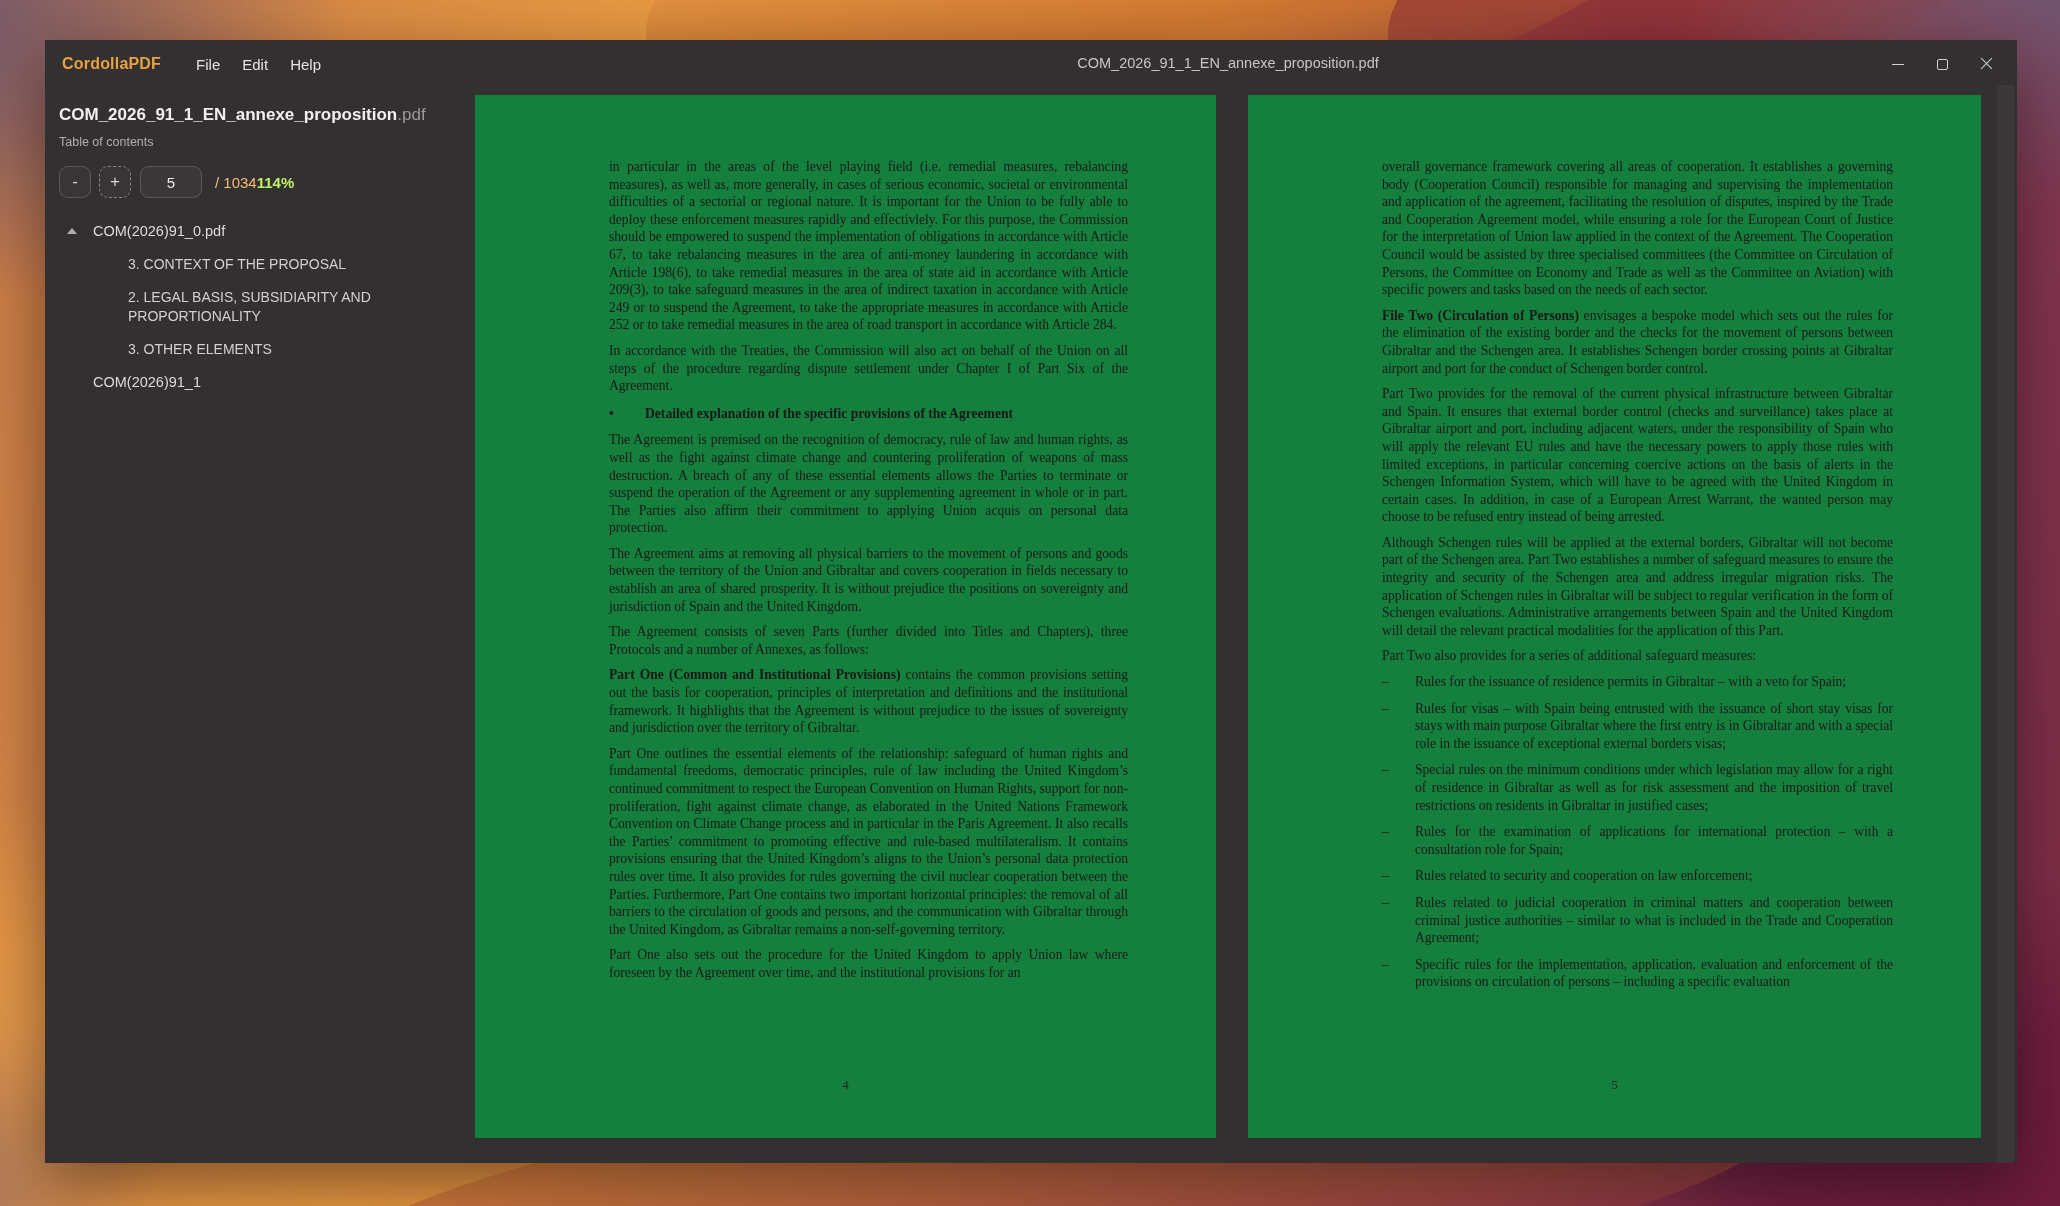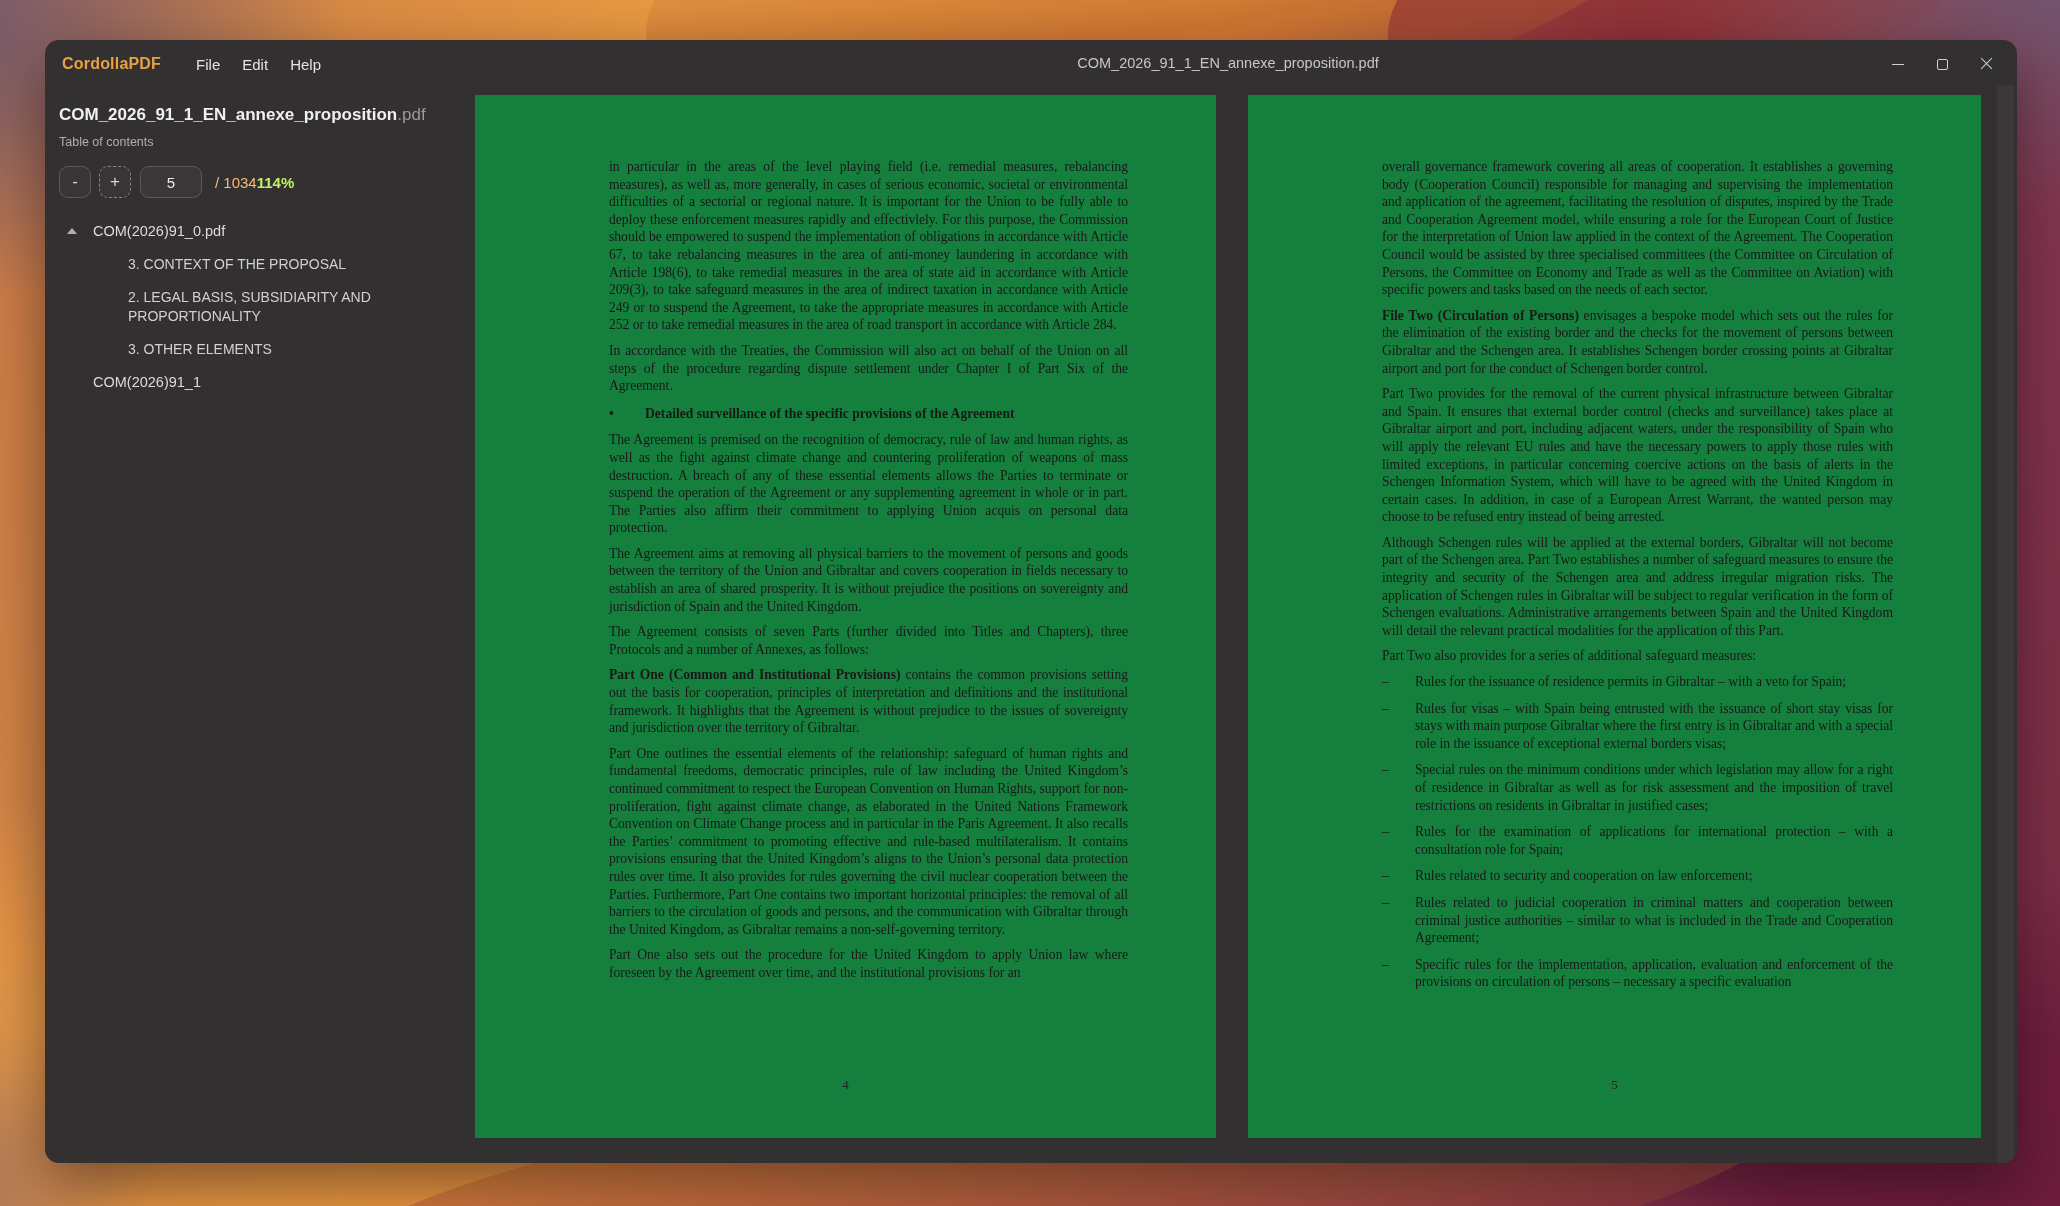--- a/index.html
+++ b/index.html
@@ -23,21 +23,21 @@
   .ribbon.r2 { left:1380px; top:-160px; width:640px; height:260px; transform:rotate(-14deg);
     background:linear-gradient(180deg, rgba(138,44,52,.9), rgba(138,44,52,0)); }
   .ribbon.r3 { left:300px; bottom:-120px; width:1500px; height:260px; transform:rotate(-7deg);
     background:linear-gradient(180deg, rgba(234,146,58,.95), rgba(122,35,67,.9)); }
   .ribbon.r4 { left:-260px; bottom:-40px; width:700px; height:420px; transform:rotate(24deg);
     background:radial-gradient(closest-side, rgba(240,160,70,.95), rgba(240,160,70,0)); }
 
   
   .window {
     position:absolute; left:45px; top:40px; width:1972px; height:1123px;
-    background:#323031; border-radius:14px; box-shadow:0 22px 60px rgba(20,8,16,.5);
+    background:#323031; border-radius:0; box-shadow:0 22px 60px rgba(20,8,16,.5);
     overflow:hidden;
   }
 
   
   .titlebar { position:relative; height:48px; display:flex; align-items:center; color:#e4e1e0; }
   .app-logo { margin-left:17px; font-size:16px; font-weight:bold; color:#e9a13f; letter-spacing:.2px; }
   .menus { display:flex; margin-left:24px; }
   .menu-item { padding:6px 11px; font-size:15px; color:#e6e3e1; cursor:default; }
   .win-title { position:absolute; left:1183px; transform:translateX(-50%); top:50%; margin-top:-9px;
     font-size:14.5px; color:#c8c5c6; white-space:nowrap; }
@@ -147,21 +147,21 @@
           <div class="toc-row lvl0"><span class="toc-label">COM(2026)91_1</span></div>
         </div>
     </div>
 
     <div class="page left">
       <div class="page-inner" id="page-left-content">
           <p>in particular in the areas of the level playing field (i.e. remedial measures, rebalancing measures), as well as, more generally, in cases of serious economic, societal or environmental difficulties of a sectorial or regional nature. It is important for the Union to be fully able to deploy these enforcement measures rapidly and effectivlely. For this purpose, the Commission should be empowered to suspend the implementation of obligations in accordance with Article 67, to take rebalancing measures in the area of anti-money laundering in accordance with Article 198(6), to take remedial measures in the area of state aid in accordance with Article 209(3), to take safeguard measures in the area of indirect taxation in accordance with Article 249 or to suspend the Agreement, to take the appropriate measures in accordance with Article 252 or to take remedial measures in the area of road transport in accordance with Article 284.</p>
           <p>In accordance with the Treaties, the Commission will also act on behalf of the Union on all steps of the procedure regarding dispute settlement under Chapter I of Part Six of the Agreement.</p>
           <div class="bullet-heading">
             <span class="marker">•</span>
-            <span>Detailed surveillance of the specific provisions of the Agreement</span>
+            <span>Detailed explanation of the specific provisions of the Agreement</span>
           </div>
           <p>The Agreement is premised on the recognition of democracy, rule of law and human rights, as well as the fight against climate change and countering proliferation of weapons of mass destruction. A breach of any of these essential elements allows the Parties to terminate or suspend the operation of the Agreement or any supplementing agreement in whole or in part. The Parties also affirm their commitment to applying Union acquis on personal data protection.</p>
           <p>The Agreement aims at removing all physical barriers to the movement of persons and goods between the territory of the Union and Gibraltar and covers cooperation in fields necessary to establish an area of shared prosperity. It is without prejudice the positions on sovereignty and jurisdiction of Spain and the United Kingdom.</p>
           <p>The Agreement consists of seven Parts (further divided into Titles and Chapters), three Protocols and a number of Annexes, as follows:</p>
           <p><b>Part One (Common and Institutional Provisions)</b> contains the common provisions setting out the basis for cooperation, principles of interpretation and definitions and the institutional framework. It highlights that the Agreement is without prejudice to the issues of sovereignty and jurisdiction over the territory of Gibraltar.</p>
           <p>Part One outlines the essential elements of the relationship: safeguard of human rights and fundamental freedoms, democratic principles, rule of law including the United Kingdom’s continued commitment to respect the European Convention on Human Rights, support for non-proliferation, fight against climate change, as elaborated in the United Nations Framework Convention on Climate Change process and in particular in the Paris Agreement. It also recalls the Parties’ commitment to promoting effective and rule-based multilateralism. It contains provisions ensuring that the United Kingdom’s aligns to the Union’s personal data protection rules over time. It also provides for rules governing the civil nuclear cooperation between the Parties. Furthermore, Part One contains two important horizontal principles: the removal of all barriers to the circulation of goods and persons, and the communication with Gibraltar through the United Kingdom, as Gibraltar remains a non-self-governing territory.</p>
           <p>Part One also sets out the procedure for the United Kingdom to apply Union law where foreseen by the Agreement over time, and the institutional provisions for an</p>
         </div>
       <div class="page-number">4</div>
     </div>
@@ -192,21 +192,21 @@
           <div class="dash-row">
             <span class="marker">–</span>
             <span class="txt">Rules related to security and cooperation on law enforcement;</span>
           </div>
           <div class="dash-row">
             <span class="marker">–</span>
             <span class="txt">Rules related to judicial cooperation in criminal matters and cooperation between criminal justice authorities – similar to what is included in the Trade and Cooperation Agreement;</span>
           </div>
           <div class="dash-row">
             <span class="marker">–</span>
-            <span class="txt">Specific rules for the implementation, application, evaluation and enforcement of the provisions on circulation of persons – necessary a specific evaluation</span>
+            <span class="txt">Specific rules for the implementation, application, evaluation and enforcement of the provisions on circulation of persons – including a specific evaluation</span>
           </div>
         </div>
       <div class="page-number">5</div>
     </div>
 
     <div class="scrollbar"></div>
   </div>
 </div>
 
 </body></html>

